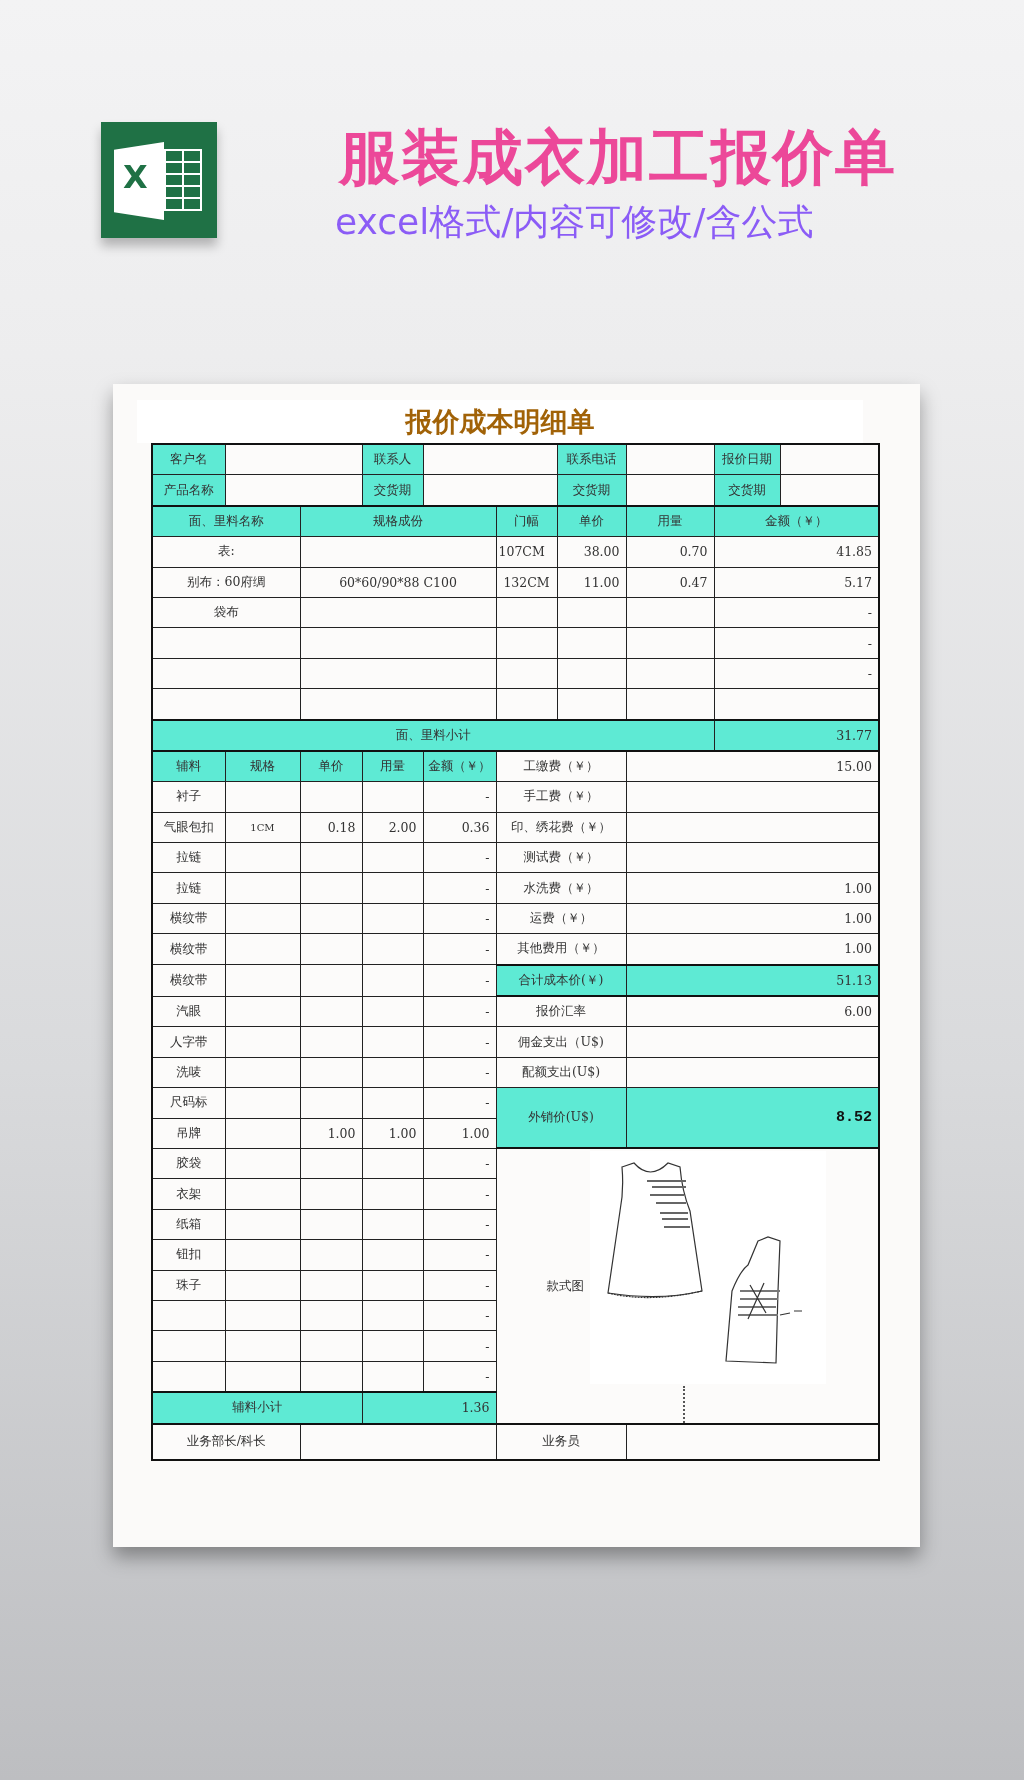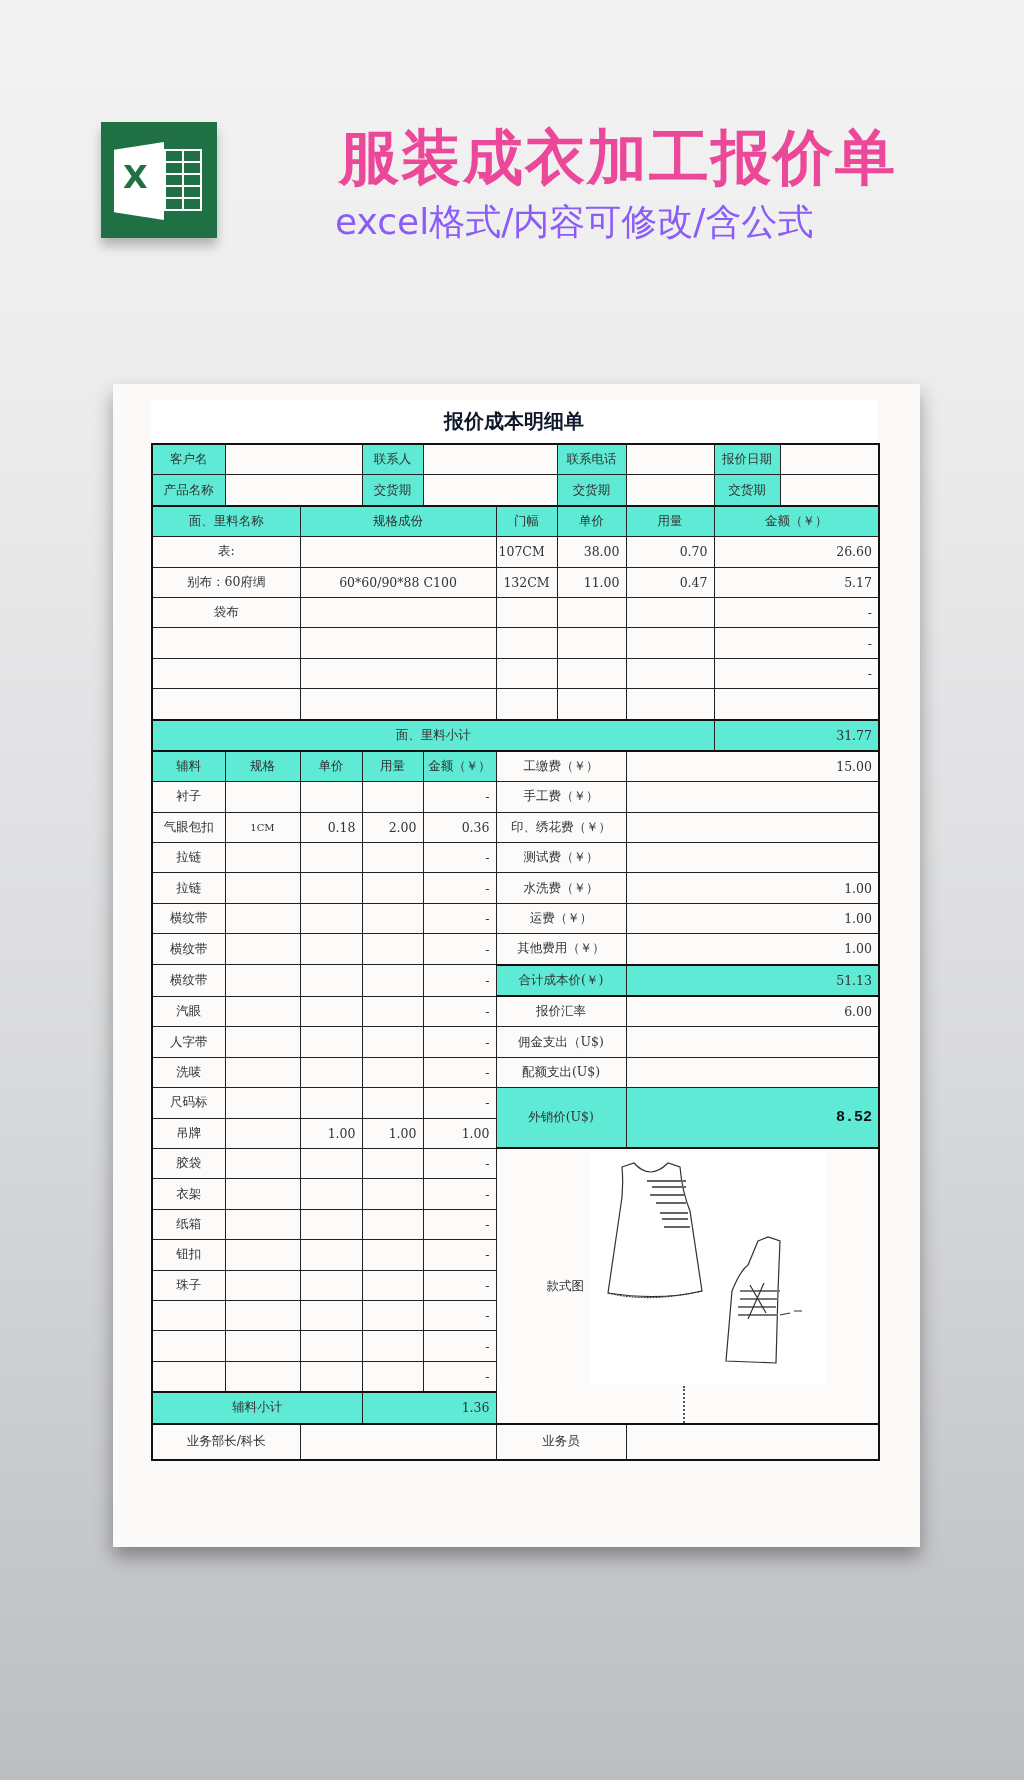--- a/index.html
+++ b/index.html
@@ -11,22 +11,22 @@
   .xl-page{position:absolute;left:13px;top:20px;width:50px;height:78px;background:#fff;
     clip-path:polygon(0 10%,100% 0,100% 100%,0 90%);}
   .xl-x{position:absolute;left:22px;top:36px;font:bold 32px "DejaVu Sans",sans-serif;color:#1f7145;}
   .xl-grid{position:absolute;left:63px;top:27px;width:38px;height:62px;background:#fff;
     display:grid;grid-template-columns:1fr 1fr;grid-template-rows:repeat(5,1fr);gap:2px;padding:2px;box-sizing:border-box;}
   .xl-grid span{background:#1f7145;}
   .hdr-title{position:absolute;left:322px;top:118px;font:bold 60px "DejaVu Sans",sans-serif;color:#ec4899;letter-spacing:2px;margin-left:17px;}
   .hdr-sub{position:absolute;left:320px;top:198px;font:36px "DejaVu Sans",sans-serif;color:#8b5cf6;margin-left:15px;}
   .paper{position:absolute;left:113px;top:384px;width:807px;height:1163px;background:#fbfaf9;
     box-shadow:0 10px 18px rgba(0,0,0,0.35);}
-  .sheet-title{position:absolute;left:151px;top:400px;width:726px;height:43px;text-align:center;
-    font-size:20px;font-weight:bold;color:#0f172a;line-height:43px;background:#fff;}
+  .sheet-title{position:absolute;left:137px;top:400px;width:726px;height:43px;text-align:center;
+    font-size:27px;font-weight:bold;color:#a16207;line-height:43px;background:#fff;}
   table.grid{position:absolute;left:151px;top:443px;width:727px;border-collapse:collapse;table-layout:fixed;
     border:2.5px solid #111;font-size:12.5px;color:#333;}
   table.grid td{border:1.3px solid #222;height:29.4px;padding:0 4px;text-align:center;white-space:nowrap;overflow:hidden;background:#fcfbfa;}
   table.grid td.g{background:#5eead4;}
   table.grid td.r{text-align:right;padding-right:6px;}
   table.grid td.l{text-align:left;padding-left:2px;}
   table.grid tr.thick td{border-top:2.5px solid #111;}
   table.grid td.big{font-size:15px;font-weight:bold;color:#111;font-family:Liberation Mono, monospace;}
   td.img{position:relative;padding:0;}
   .sketch-label{position:absolute;left:50px;top:0;bottom:0;margin:auto;height:20px;line-height:20px;}
@@ -101,21 +101,21 @@
     <td class="g">单价</td>
     <td class="g">用量</td>
     <td colspan="2" class="g">金额（￥）</td>
   </tr>
   <tr>
     <td colspan="2">表:</td>
     <td colspan="3"></td>
     <td class="l">107CM</td>
     <td class="r">38.00</td>
     <td class="r">0.70</td>
-    <td colspan="2" class="r">26.60</td>
+    <td colspan="2" class="r">41.85</td>
   </tr>
   <tr>
     <td colspan="2">别布：60府绸</td>
     <td colspan="3">60*60/90*88  C100</td>
     <td>132CM</td>
     <td class="r">11.00</td>
     <td class="r">0.47</td>
     <td colspan="2" class="r">5.17</td>
   </tr>
   <tr>

